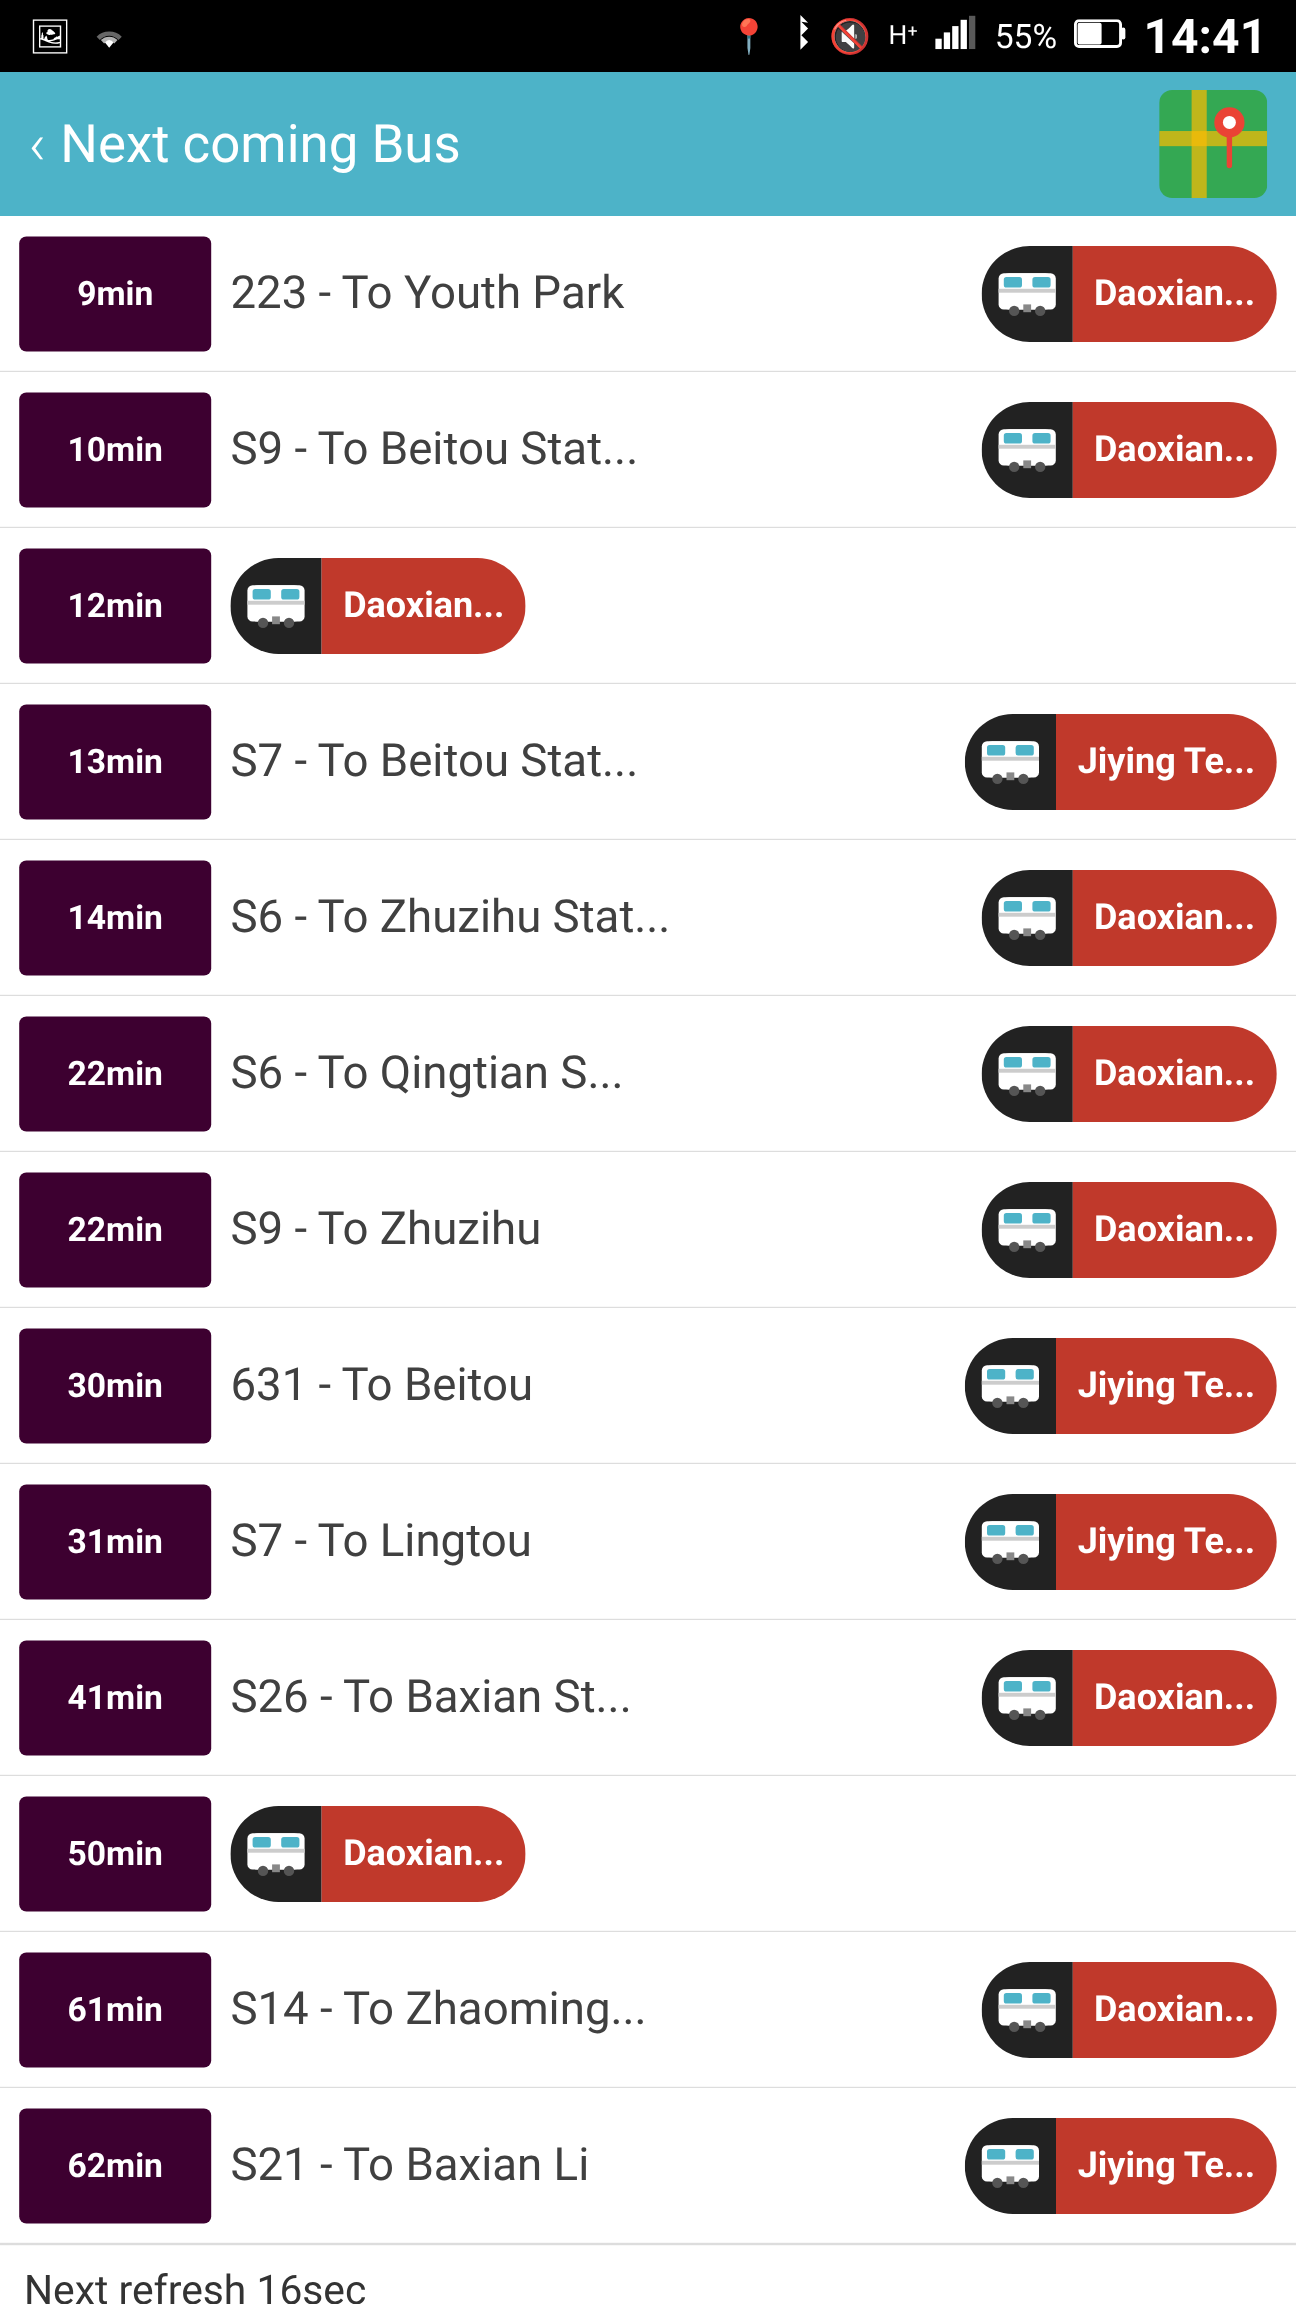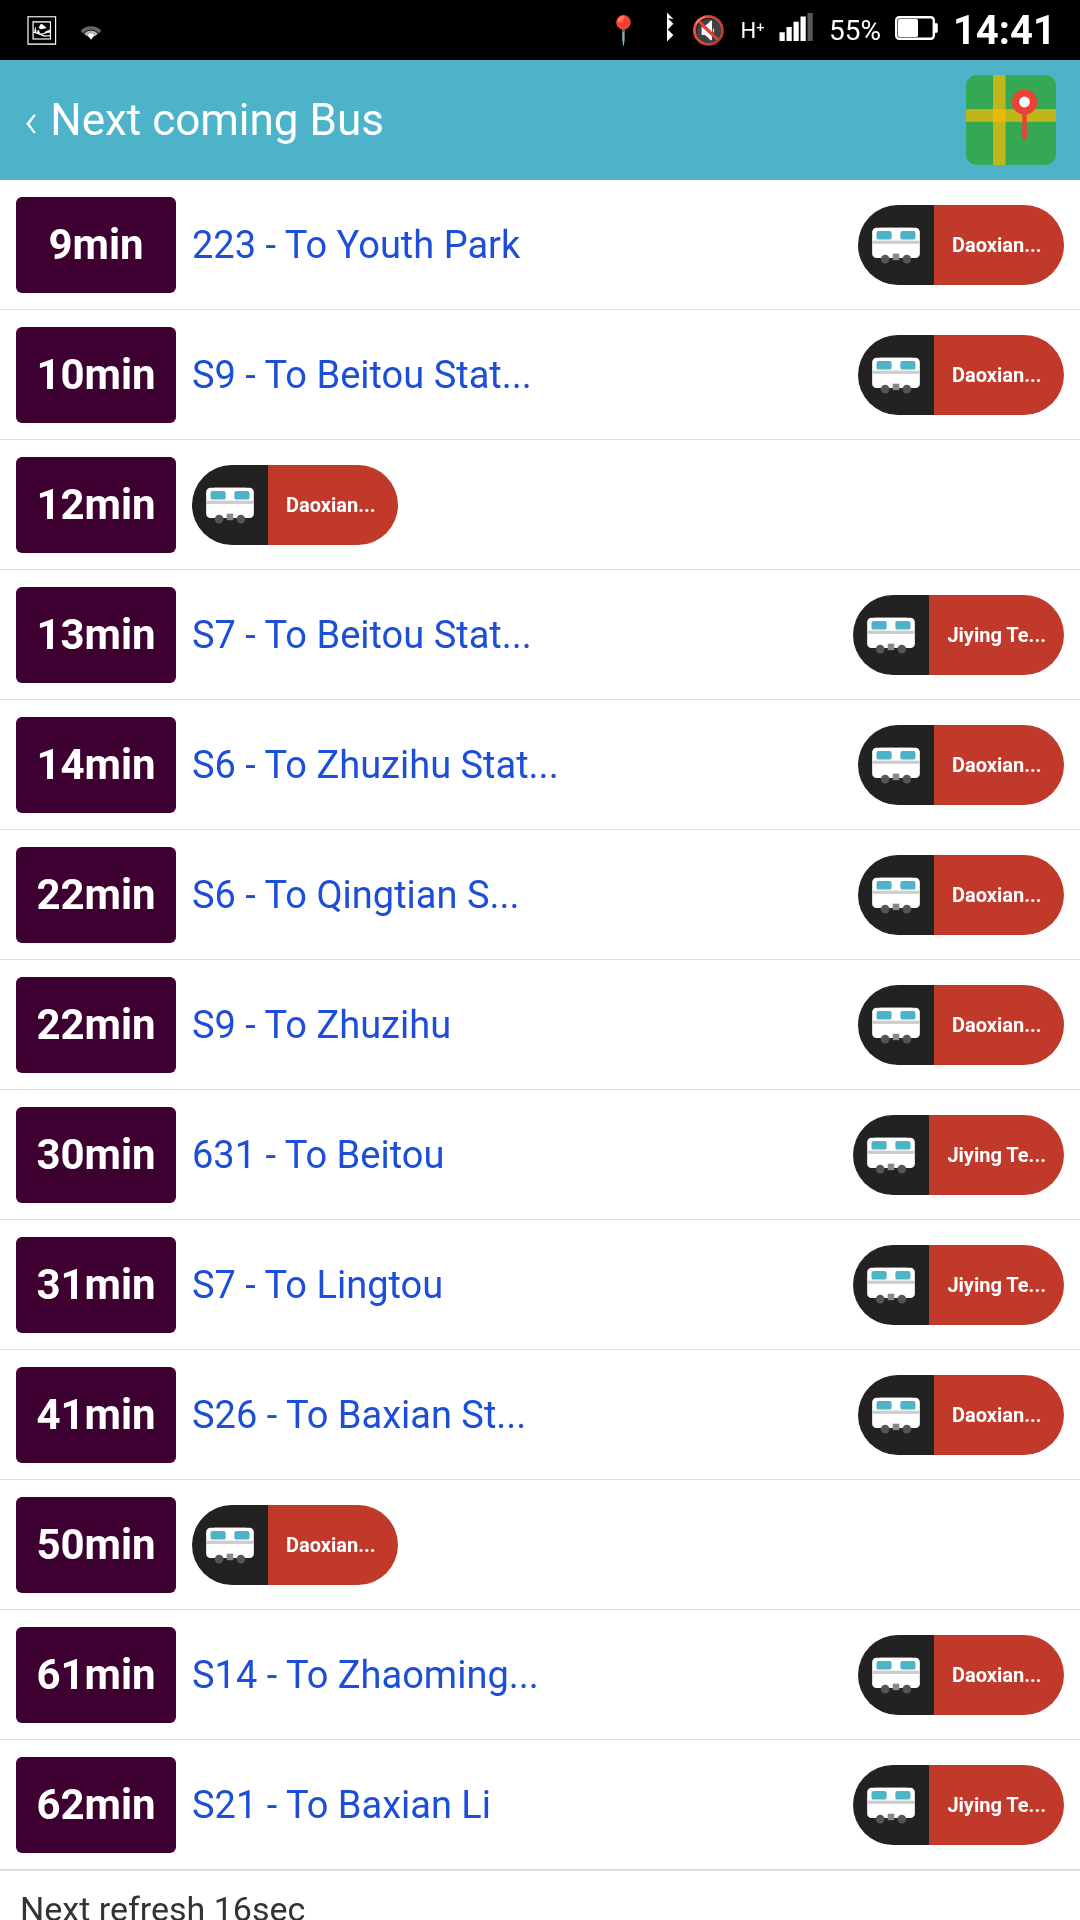--- a/index.html
+++ b/index.html
@@ -65,35 +65,35 @@
       align-items: center;
       height: 130px;
       border-bottom: 1px solid #ddd;
       padding: 0 16px;
       gap: 16px;
     }
 
     .time-badge {
       background: #3d0030;
       color: #fff;
-      font-size: 42px;
+      font-size: 28px;
       font-weight: bold;
       width: 160px;
       height: 96px;
       display: flex;
       align-items: center;
       justify-content: center;
       border-radius: 6px;
       flex-shrink: 0;
     }
 
     .route-label {
       flex: 1;
       font-size: 38px;
-      color: #1d4ed8;
+      color: #404040;
       overflow: hidden;
       white-space: nowrap;
       text-overflow: ellipsis;
     }
 
     .stop-badge {
       display: flex;
       align-items: center;
       height: 80px;
       border-radius: 40px;
@@ -114,21 +114,21 @@
 
     .bus-icon-box svg {
       width: 52px;
       height: 52px;
       fill: white;
     }
 
     .stop-name {
       background: #c0392b;
       color: #fff;
-      font-size: 20px;
+      font-size: 30px;
       font-weight: bold;
       padding: 0 18px;
       height: 80px;
       display: flex;
       align-items: center;
       white-space: nowrap;
       min-width: 130px;
     }
 
     

